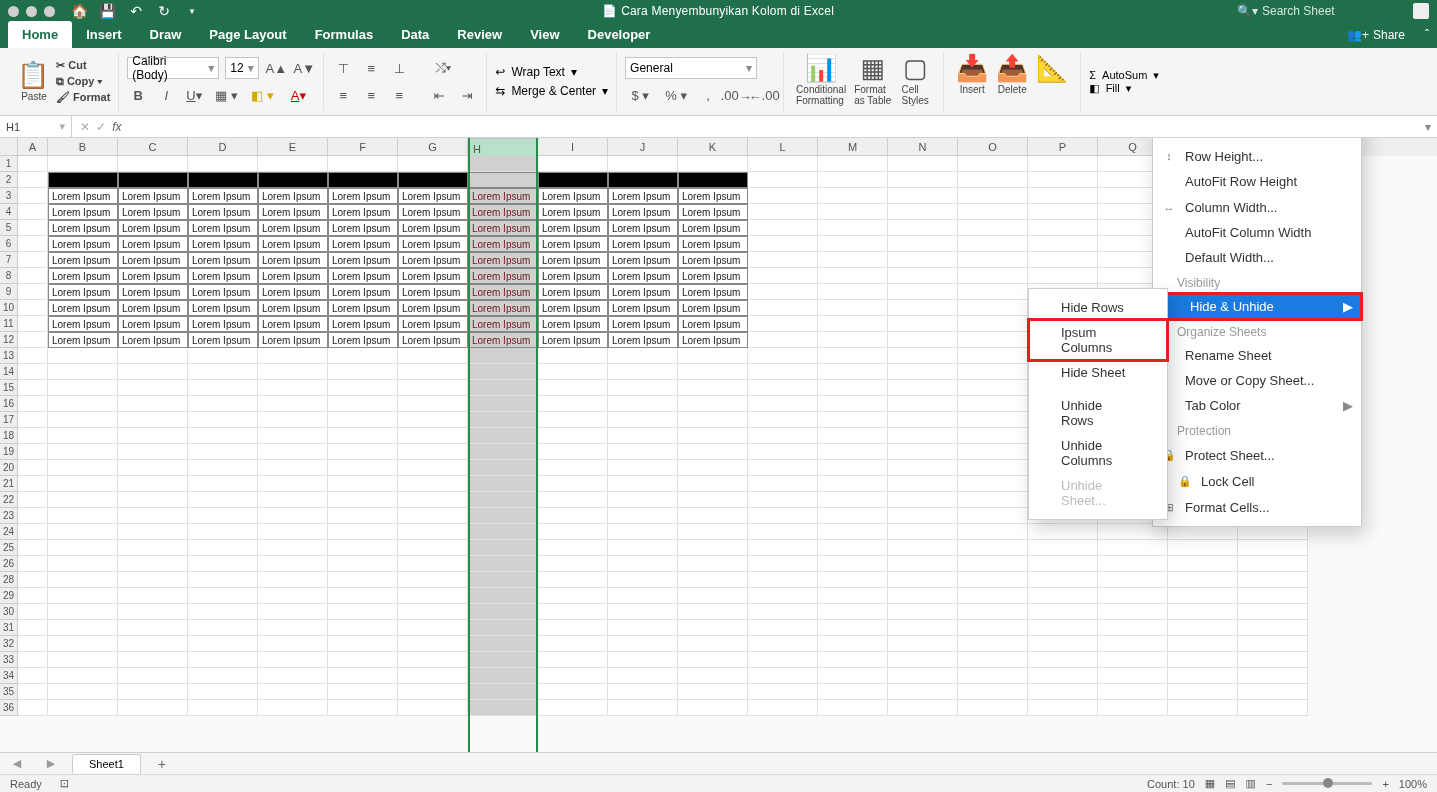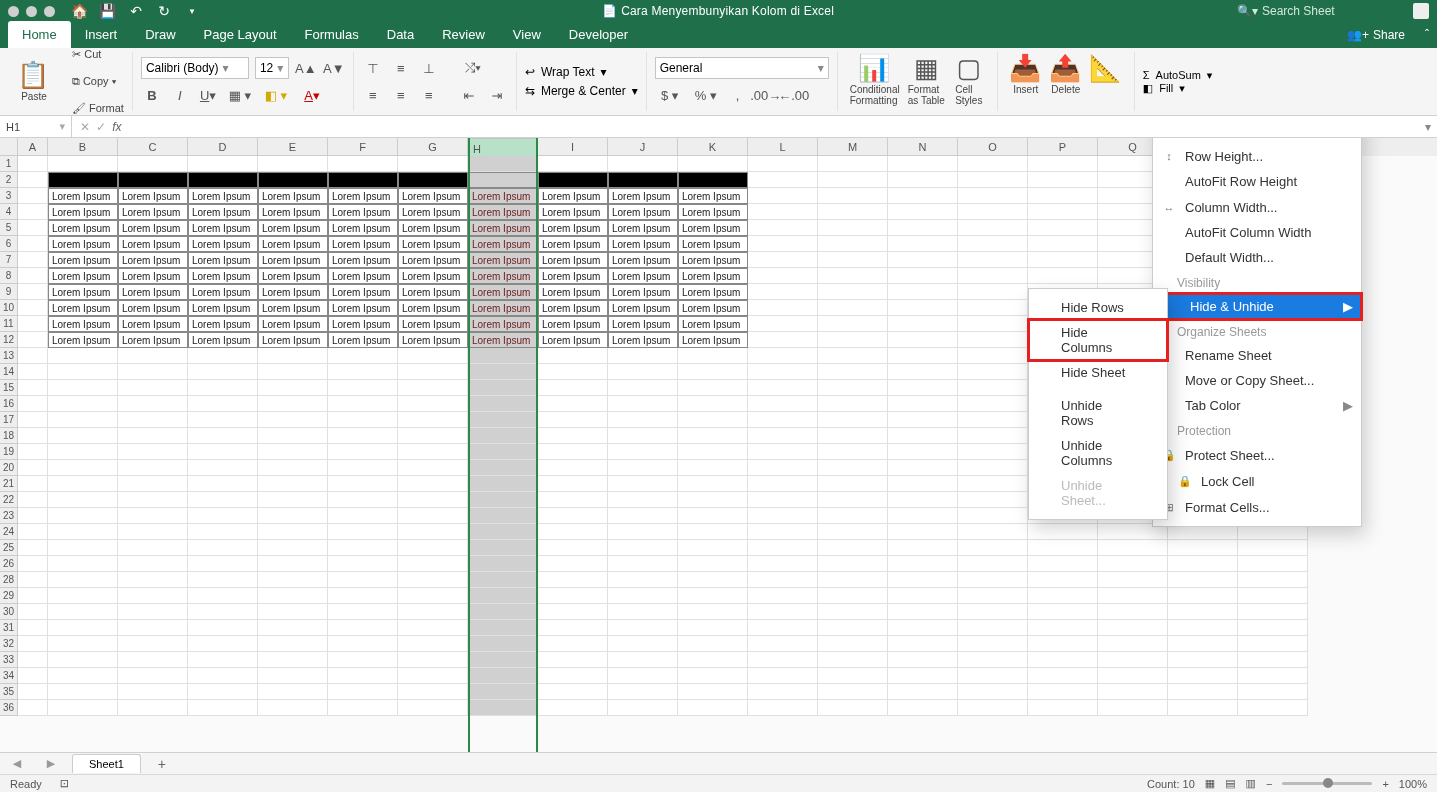--- a/index.html
+++ b/index.html
@@ -8,39 +8,39 @@
   .titlebar { height: 22px; background: #1e6f4a; display: flex; align-items: center; color: #fff; padding: 0 8px; }
   .traffic { display: flex; gap: 7px; margin-right: 18px; }
   .dot { width: 11px; height: 11px; border-radius: 50%; background: #cfcfcf; }
   .qat { display: flex; gap: 14px; align-items: center; }
   .qat span { width: 14px; height: 14px; display: inline-flex; align-items: center; justify-content: center; font-size: 14px; }
   .title-center { flex: 1; text-align: center; font-size: 12px; letter-spacing: .2px; }
   .search-sheet { display: flex; align-items: center; gap: 4px; color: #d6e6dd; font-size: 12px; width: 170px; }
   .avatar { width: 16px; height: 16px; background: #eee; border-radius: 2px; margin-left: 6px; }
 
   .tabbar { height: 26px; background: #1e6f4a; display: flex; align-items: flex-end; color: #fff; padding-left: 8px; }
-  .tab { padding: 6px 14px; font-size: 13px; cursor: pointer; }
+  .tab { padding: 6px 14px; font-size: 13px; cursor: pointer; font-weight: bold; }
   .tab.active { background: #fff; color: #1e6f4a; border-top-left-radius: 3px; border-top-right-radius: 3px; }
   .tab-spacer { flex: 1; }
   .share { padding: 6px 12px; font-size: 12px; display: flex; align-items: center; gap: 4px; }
   .chev { padding: 6px 8px; }
 
   .ribbon { height: 68px; background: #f5f5f5; border-bottom: 1px solid #d0d0d0; display: flex; align-items: center; padding: 4px 6px; gap: 0; position: relative; }
   .group { display: flex; flex-direction: column; justify-content: center; height: 100%; padding: 0 8px; border-right: 1px solid #e2e2e2; }
   .group:last-child { border-right: none; }
   .grow { display: flex; gap: 6px; align-items: center; }
   .grow2 { display: flex; gap: 6px; align-items: center; margin-top: 5px; }
   .big-btn { display: flex; flex-direction: column; align-items: center; gap: 2px; font-size: 10px; color: #444; padding: 2px 4px; }
   .icon { width: 22px; height: 22px; display: inline-flex; align-items: center; justify-content: center; font-size: 16px; color: #555; }
   .icon32 { width: 32px; height: 28px; font-size: 26px; }
   .sel { display: flex; align-items: center; border: 1px solid #c5c5c5; background: #fff; height: 22px; font-size: 12px; padding: 0 4px; }
   .sel .dd { color: #888; padding-left: 4px; }
-  .font-sel { width: 108px; }
+  .font-sel { width: 92px; }
   .size-sel { width: 34px; }
-  .numfmt-sel { width: 174px; }
+  .numfmt-sel { width: 132px; }
   .sq { width: 22px; height: 22px; display: inline-flex; align-items: center; justify-content: center; font-size: 13px; color: #555; }
   .sq.wdd { width: 30px; }
 
   .fbar { height: 22px; background: #fff; border-bottom: 1px solid #d0d0d0; display: flex; align-items: center; }
   .namebox { width: 72px; height: 100%; border-right: 1px solid #d0d0d0; display: flex; align-items: center; justify-content: space-between; padding: 0 6px; font-size: 11px; color: #444; }
   .fx-btns { display: flex; align-items: center; gap: 6px; padding: 0 8px; color: #aaa; font-size: 12px; }
   .fx-btns .fx { font-style: italic; color: #666; }
   .fbar-expand { margin-left: auto; padding: 0 6px; color: #888; }
 
   .sheet { position: relative; height: calc(792px - 22px - 26px - 68px - 22px - 22px - 18px); overflow: hidden; background: #fafafa; }
@@ -124,21 +124,21 @@
     </div>
   <div class="chev">ˆ</div>
 </div>
 
 <div class="ribbon">
   <div class="group" style="flex-direction:row;align-items:center;">
     <div class="big-btn">
       <span class="icon icon32">📋</span>
       <span>Paste</span>
     </div>
-    <div style="display:flex;flex-direction:column;gap:14px;margin-left:18px;">
+    <div style="display:flex;flex-direction:column;gap:3px;margin-left:2px;font-weight:bold;">
       <div style="font-size:11px;color:#444;"><span>✂</span> <span>Cut</span></div>
       <div style="font-size:11px;color:#444;"><span>⧉</span> <span>Copy</span> ▾</div>
       <div style="font-size:11px;color:#444;"><span>🖌</span> <span>Format</span></div>
     </div>
   </div>
 
   <div class="group">
     <div class="grow">
       <div class="sel font-sel">
           <span>Calibri (Body)</span>
@@ -1102,21 +1102,21 @@
         <span class="ri">⊞</span>
         <span>Format Cells...</span>
       </div>
   </div>
 
   <div class="menu" style="top:150px; left:1028px; width:140px;">
     <div class="item">
         <span>Hide Rows</span>
       </div>
     <div class="item redbox">
-        <span>Hide Columns</span>
+        <span>Ipsum Columns</span>
       </div>
     <div class="item">
         <span>Hide Sheet</span>
       </div>
     <div style="height:8px;"></div>
     <div class="item">
         <span>Unhide Rows</span>
       </div>
     <div class="item">
         <span>Unhide Columns</span>

